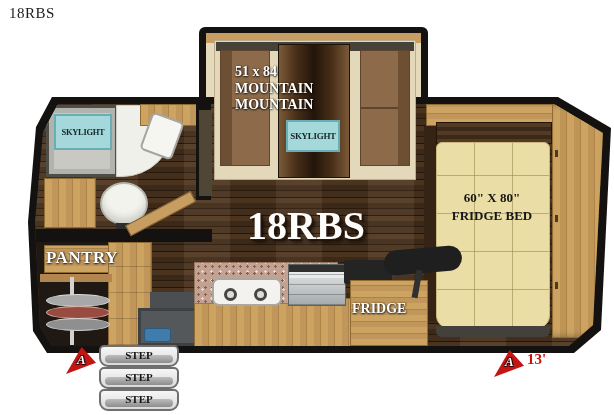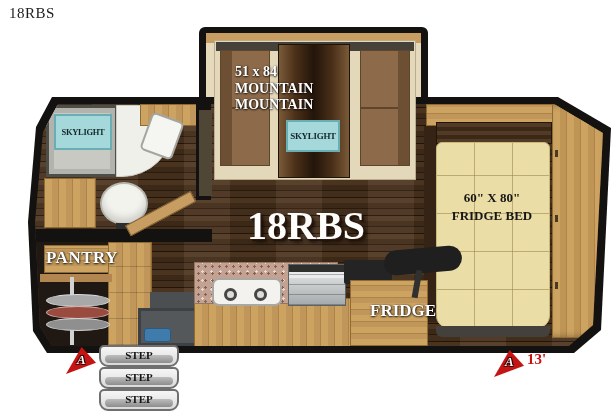--- a/index.html
+++ b/index.html
@@ -121,21 +121,21 @@
     <div class="abs oak" style="left:194px;top:298px;width:198px;height:50px;"></div>
     <div class="abs granite" style="left:194px;top:262px;width:144px;height:42px;"></div>
     <div class="abs" style="left:212px;top:278px;width:70px;height:28px;background:#f3f2ee;border:2px solid #a9a8a2;border-radius:7px;"></div>
     <div class="abs" style="left:224px;top:288px;width:13px;height:13px;border:3px solid #454545;background:#dddcd6;border-radius:50%;"></div>
     <div class="abs" style="left:254px;top:288px;width:13px;height:13px;border:3px solid #454545;background:#dddcd6;border-radius:50%;"></div>
     <div class="abs" style="left:288px;top:264px;width:58px;height:42px;border:1px solid #5f6264;
          background:repeating-linear-gradient(180deg,transparent 0 9px,rgba(55,55,55,.35) 9px 10px),
                     linear-gradient(180deg,#2f302e 0 7px,#e9ebec 7px 13px,#d6d9da 13px,#a4a9ab 100%);"></div>
     <div class="abs" style="left:344px;top:260px;width:48px;height:24px;background:#242424;border-radius:2px;"></div>
     <div class="abs oak-h" style="left:350px;top:280px;width:78px;height:66px;"></div>
-    <div class="abs lbl" style="left:370px;top:301px;width:80px;font-size:17px;">FRIDGE</div>
+    <div class="abs lbl" style="left:352px;top:301px;width:80px;font-size:14px;">FRIDGE</div>
     <div class="abs" style="left:384px;top:248px;width:78px;height:25px;background:#1f1f1f;border-radius:13px;transform:rotate(-5deg);"></div>
     <div class="abs" style="left:414px;top:270px;width:6px;height:28px;background:#303030;transform:rotate(10deg);"></div>
 
   </div>
 
   <div class="abs" style="left:206px;top:33px;width:215px;height:10px;background:#c79d61;"></div>
   <div class="abs" style="left:214px;top:40px;width:202px;height:140px;background:#e4d8bb;border:1px solid #b9ad8e;"></div>
   <div class="abs" style="left:216px;top:42px;width:198px;height:9px;background:#46423a;"></div>
   <div class="abs cushion" style="left:220px;top:50px;width:50px;height:116px;box-shadow:inset 11px 0 0 #6d4f33;"></div>
   <div class="abs cushion" style="left:360px;top:50px;width:50px;height:116px;box-shadow:inset -11px 0 0 #6d4f33;"></div>

